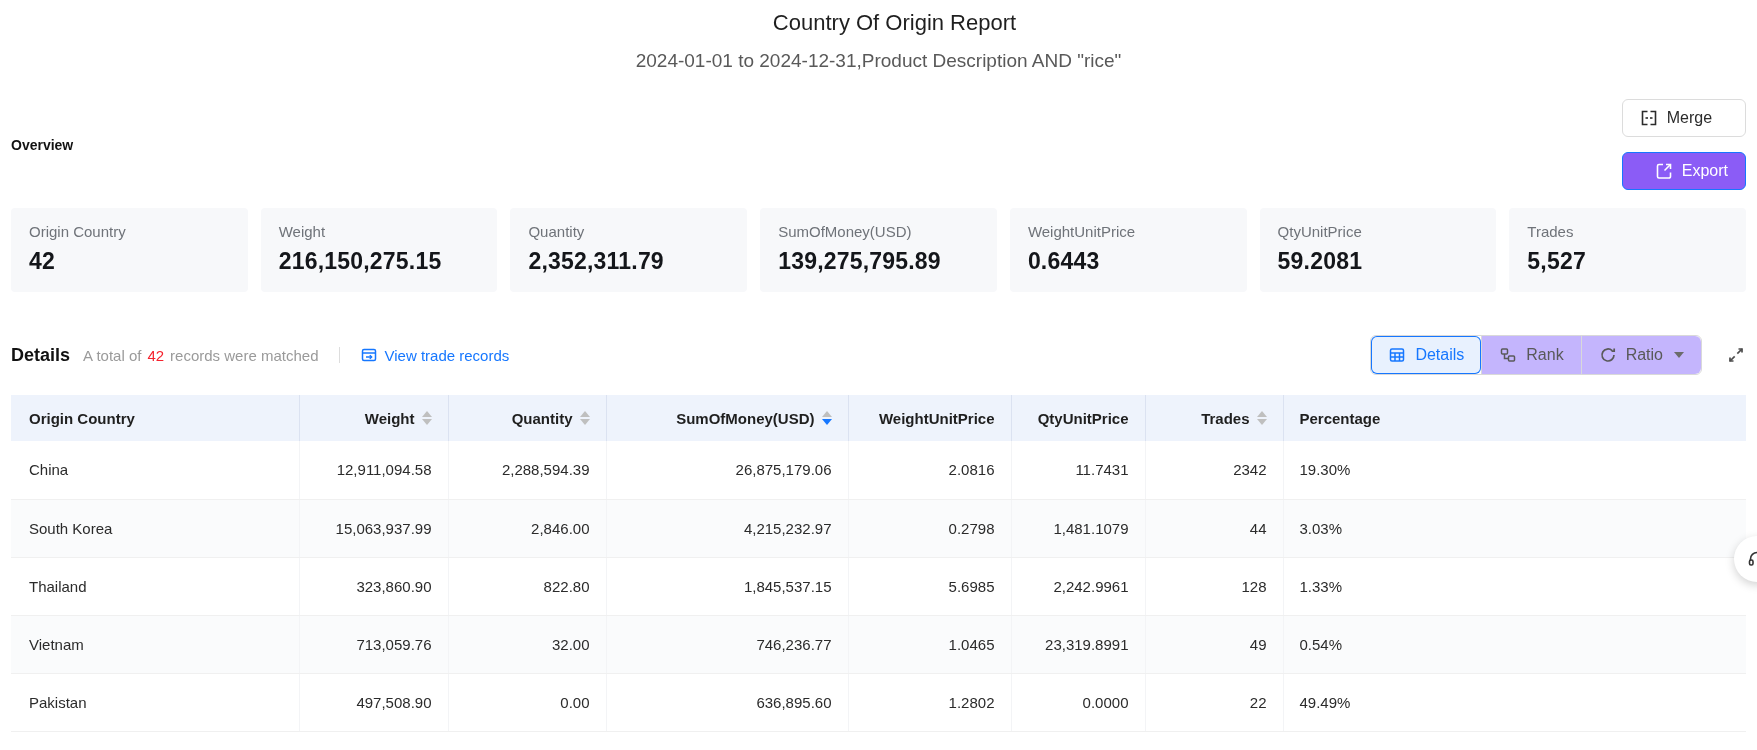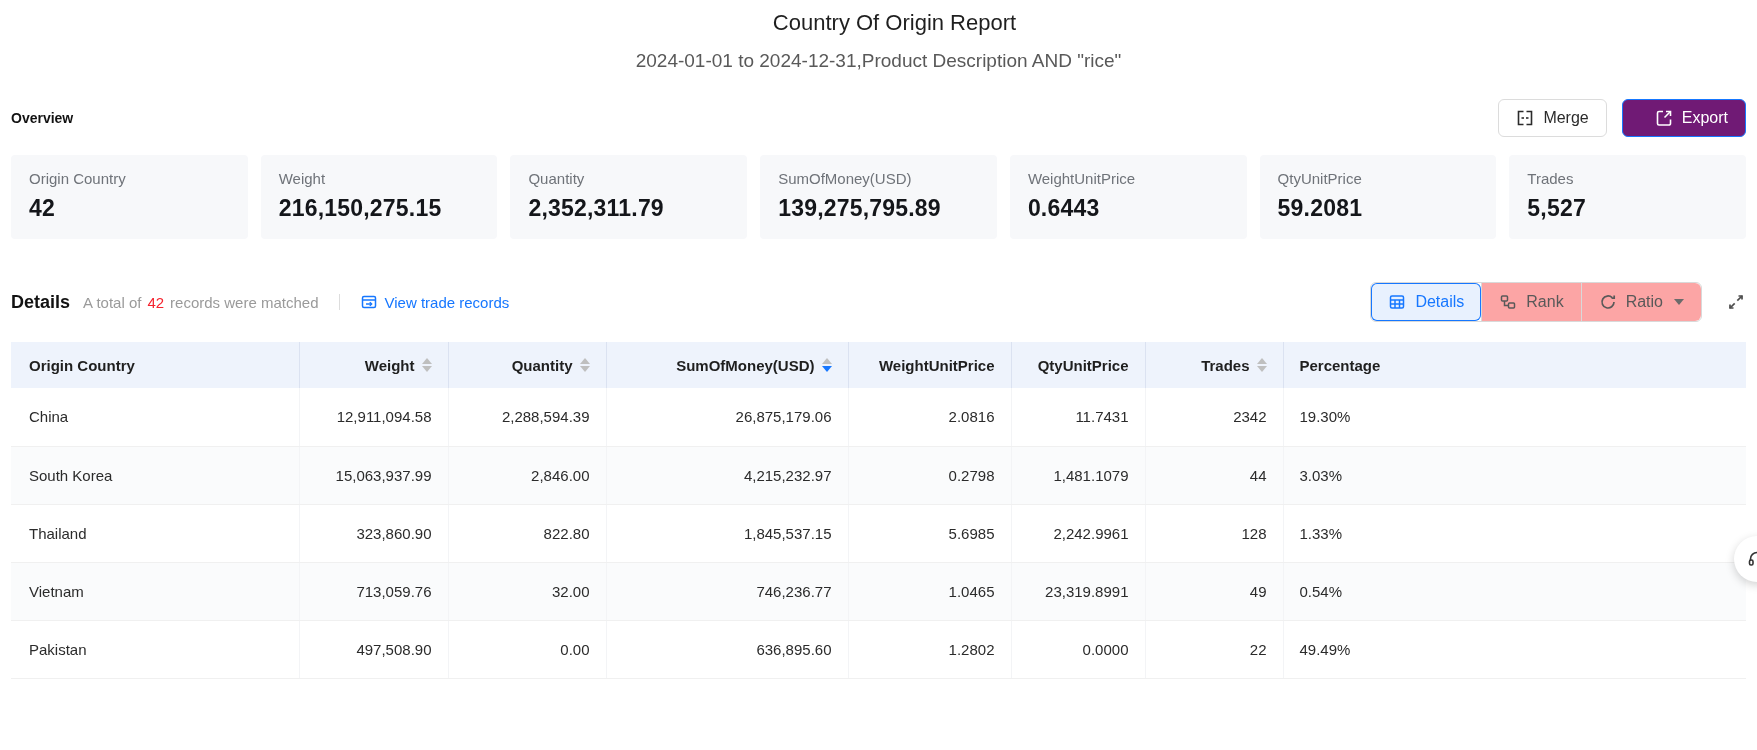--- a/index.html
+++ b/index.html
@@ -7,41 +7,41 @@
   body { font-family:"Liberation Sans", sans-serif; }
   .canvas { position:relative; width:1757px; height:750px; background:#fff; overflow:hidden; }
 
   
   .page-title { margin-top:10px; text-align:center; font-size:22px; font-weight:500; color:#1f1f1f;padding-left:32px; }
   .page-subtitle { margin-top:14px; text-align:center; font-size:19px; color:#595959; }
 
   
   .section-bar { display:flex; justify-content:space-between; align-items:center; margin:27px 11px 0; }
   .overview-label { font-size:14px; font-weight:700; color:#121212; }
-  .actions { display:flex; gap:15px; }
+  .actions { display:flex; gap:15px;flex-direction:column; }
   .btn { height:38px; display:flex; align-items:center; gap:9px; padding:0 17px; border-radius:6px; font-size:16px; cursor:pointer; }
   .btn-merge { background:#fff; border:1px solid #dcdcdc; color:#2b2b2b; }
-  .btn-export { background:#701a75; border:1px solid #1677ff; color:#fff;padding-left:32px; }
+  .btn-export { background:#8b5cf6; border:1px solid #1677ff; color:#fff;padding-left:32px; }
 
   
   .cards-row { display:flex; gap:13px; margin:18px 11px 0; }
   .card { flex:1; background:#f7f8fa; border-radius:4px; padding:15px 18px 0; height:84px; }
   .card-label { font-size:15px; color:#6f7379; }
   .card-value { margin-top:8px; font-size:23px; font-weight:700; color:#14161a; letter-spacing:.2px; }
 
   
   .details-bar { display:flex; align-items:center; margin:43px 11px 0; height:40px; }
   .details-heading { font-size:18px; font-weight:700; color:#121212; }
   .match { margin-left:13px; font-size:15px; color:#9a9a9a; display:flex; gap:6px; align-items:center; }
   .match-count { color:#f5222d; }
   .vdiv { width:1px; height:16px; background:#ddd; margin:0 20px; }
   .link { display:flex; align-items:center; gap:7px; color:#1677ff; font-size:15px; cursor:pointer; }
   .bar-right { margin-left:auto; display:flex; align-items:center; }
   .seg { display:flex; border:1px solid #d9d9d9; border-radius:6px; background:#fff; }
-  .seg-btn { display:flex; align-items:center; gap:9px; padding:0 17px; height:38px; font-size:16px; color:#595959; background:#fca5a5; cursor:pointer; border-left:1px solid #d9d9d9; }
+  .seg-btn { display:flex; align-items:center; gap:9px; padding:0 17px; height:38px; font-size:16px; color:#595959; background:#c4b5fd; cursor:pointer; border-left:1px solid #d9d9d9; }
   .seg-btn:first-child { border-left:none; border-radius:6px 0 0 6px; }
   .seg-btn:last-child { border-radius:0 6px 6px 0; }
   .seg-btn.active { background:#e8f1fe; color:#1677ff; box-shadow:inset 0 0 0 1px #1677ff; border-radius:6px; border-left-color:transparent; }
   .caret-dd { width:0; height:0; border-left:5px solid transparent; border-right:5px solid transparent; border-top:6px solid #6b6b6b; margin-left:2px; }
   .fullscreen-btn { margin-left:24px; color:#4c4c4c; display:flex; align-items:center; cursor:pointer; }
 
   
   table { margin:20px 11px 0; width:1735px; border-collapse:collapse; table-layout:fixed; }
   thead th { background:#eef3fc; height:46px; font-size:15px; font-weight:600; color:#1f1f1f; border-right:1px solid #dbe2f1; padding:0 16px; }
   thead th:last-child { border-right:none;margin-top:9px; }

